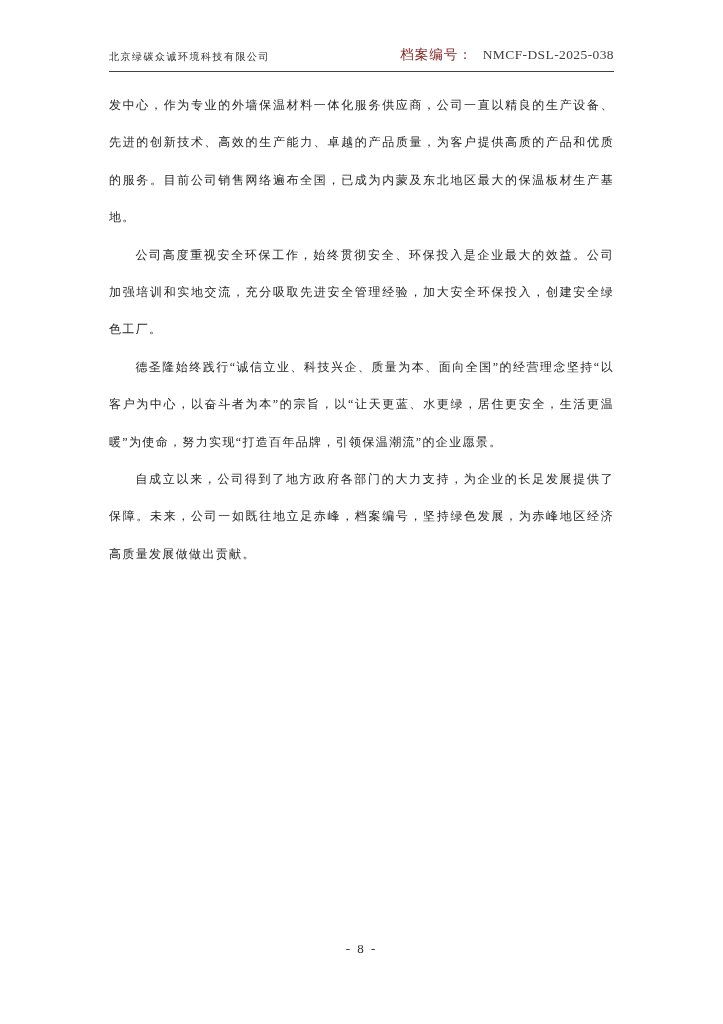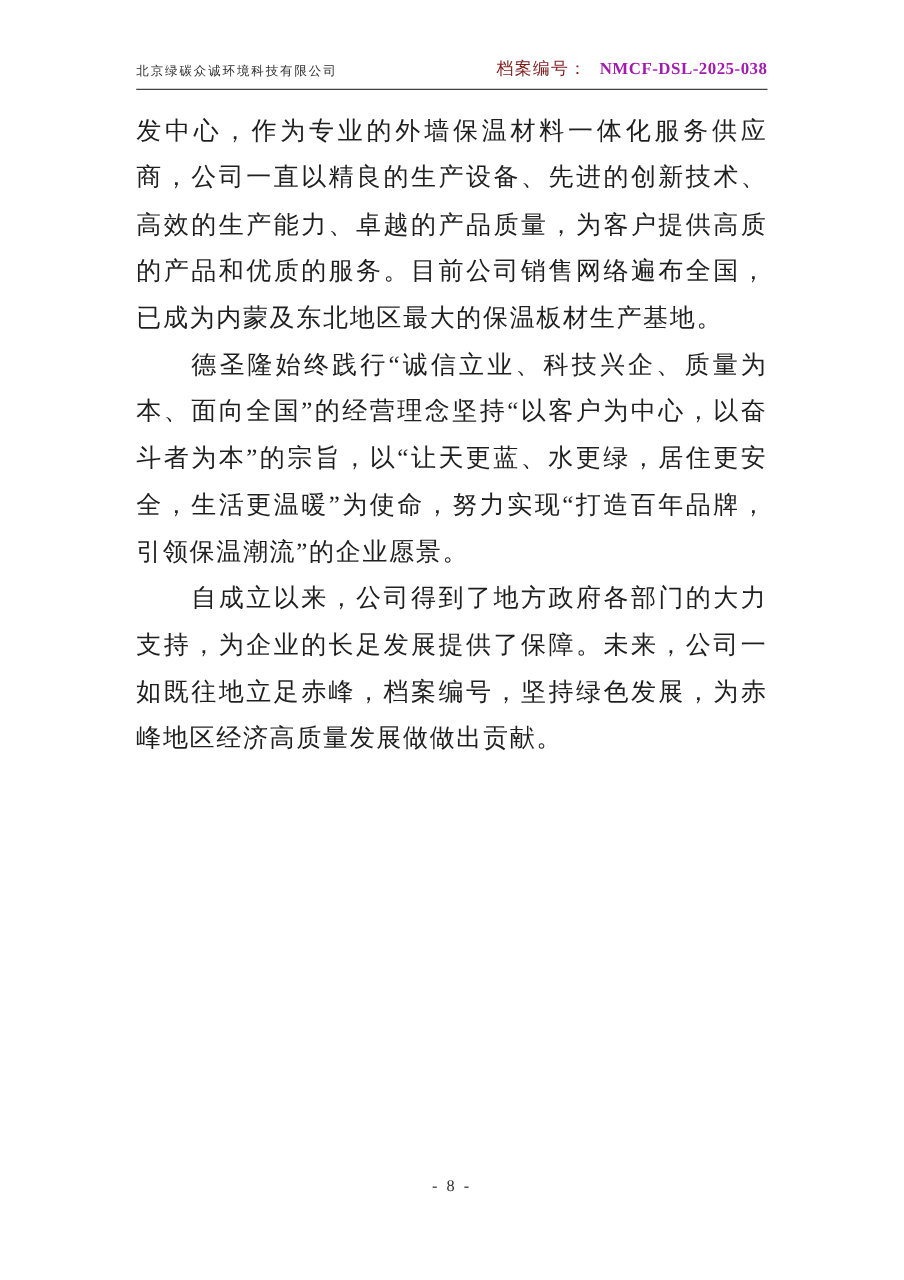--- a/index.html
+++ b/index.html
@@ -37,32 +37,32 @@
   .archive {
     white-space: nowrap;
     font-size: 13.5px;
   }
   .archive-label {
     color: #7f1d1d;            
     letter-spacing: 1px;
     margin-right: 10px;
   }
   .archive-number {
-    color: #a21caf;
+    color: #404040;
     letter-spacing: 0.4px;
-    font-weight: 700;
+    font-weight: 400;
     margin-top: 43px;
   }
   
   .doc-body {
     position: absolute;
     left: 109px;
     top: 87px;
     width: 505px;
-    font-size: 20px;
+    font-size: 12px;
     line-height: 37.4px;
     letter-spacing: 1.34px;
     text-align: justify;
     color: #1f1f1f;
   }
   .doc-body p {
     margin: 0;
   }
   .doc-body p.indent {
     text-indent: 2.2em;
@@ -90,20 +90,21 @@
 
   <div class="doc-header">
     <span class="company-name">北京绿碳众诚环境科技有限公司</span>
     <span class="archive">
       <span class="archive-label">档案编号：</span><span class="archive-number">NMCF-DSL-2025-038</span>
     </span>
   </div>
 
   <div class="doc-body">
     <p>发中心，作为专业的外墙保温材料一体化服务供应商，公司一直以精良的生产设备、先进的创新技术、高效的生产能力、卓越的产品质量，为客户提供高质的产品和优质的服务。目前公司销售网络遍布全国，已成为内蒙及东北地区最大的保温板材生产基地。</p>
+    <p class="indent">公司高度重视安全环保工作，始终贯彻安全、环保投入是企业最大的效益。公司加强培训和实地交流，充分吸取先进安全管理经验，加大安全环保投入，创建安全绿色工厂。</p>
     <p class="indent">德圣隆始终践行“诚信立业、科技兴企、质量为本、面向全国”的经营理念坚持“以客户为中心，以奋斗者为本”的宗旨，以“让天更蓝、水更绿，居住更安全，生活更温暖”为使命，努力实现“打造百年品牌，引领保温潮流”的企业愿景。</p>
     <p class="indent">自成立以来，公司得到了地方政府各部门的大力支持，为企业的长足发展提供了保障。未来，公司一如既往地立足赤峰，档案编号，坚持绿色发展，为赤峰地区经济高质量发展做做出贡献。</p>
   </div>
 
   <div class="doc-footer">
     <span>- 8 -</span>
   </div>
 
 </div>
 

